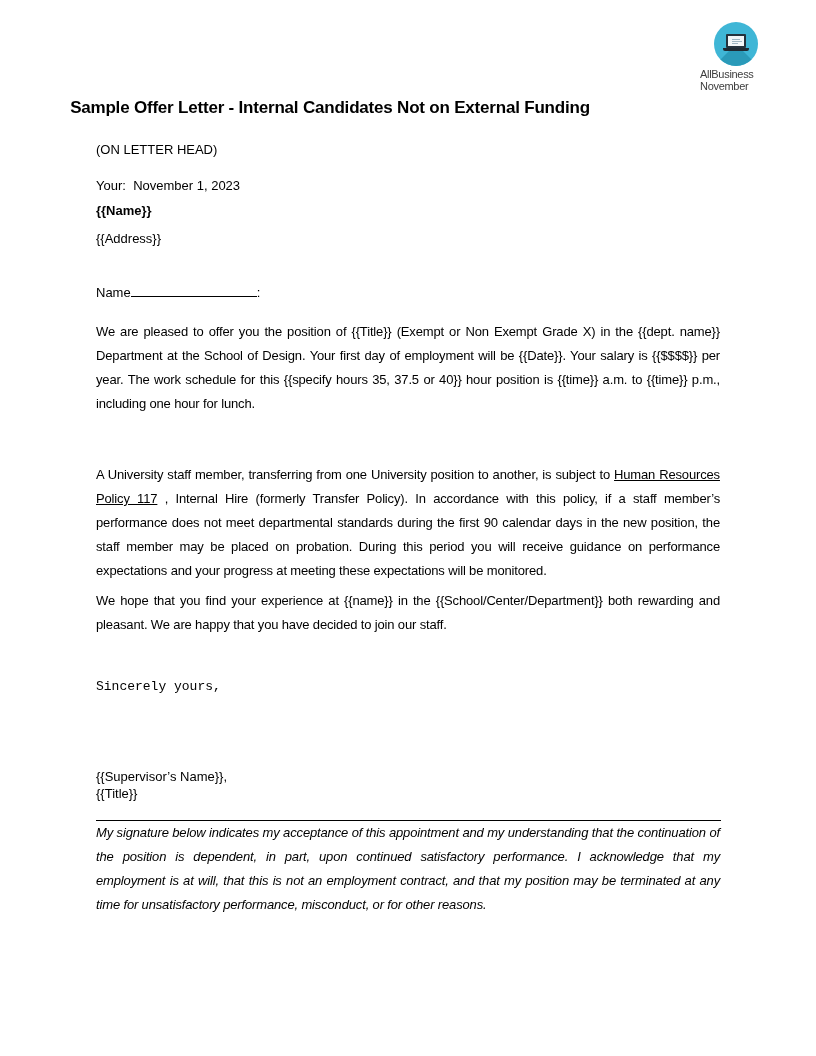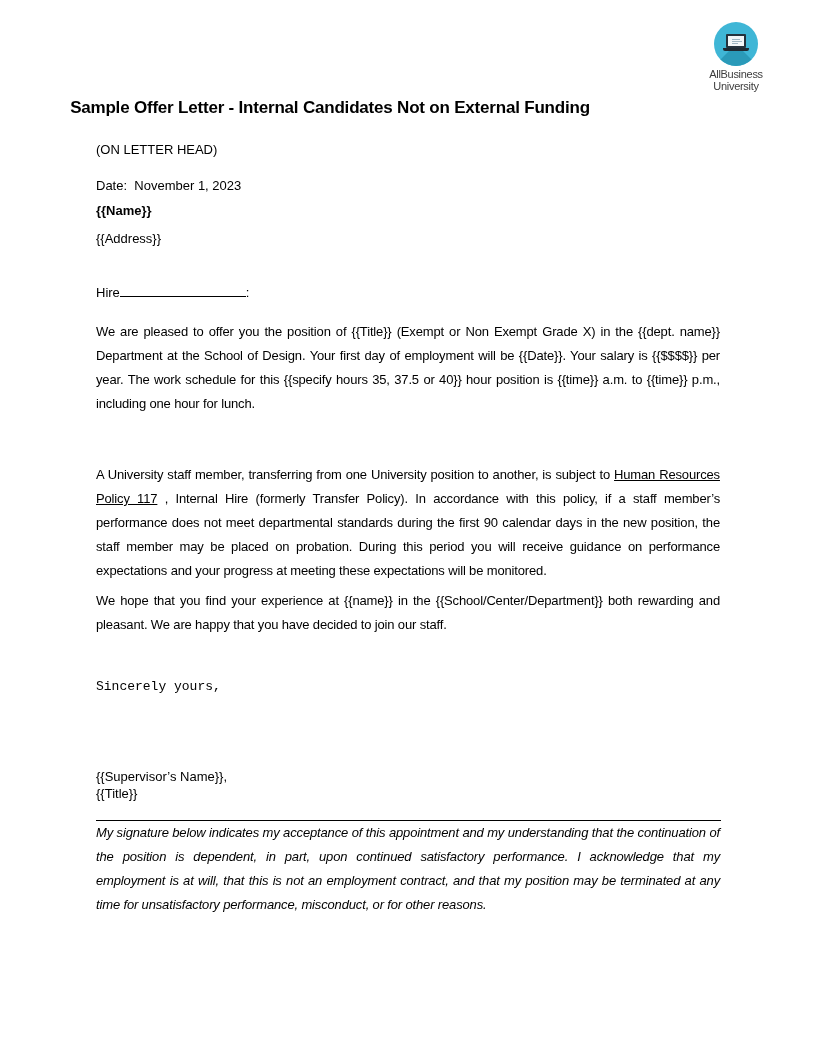--- a/index.html
+++ b/index.html
@@ -1,20 +1,20 @@
 <!DOCTYPE html>
 <html><head>
 <meta charset="utf-8">
 <style>
   html, body { margin: 0; padding: 0; background: #ffffff; }
   body { width: 816px; height: 1056px; position: relative; overflow: hidden;
          font-family: "Liberation Sans", "DejaVu Sans", sans-serif; color: #000; }
   .page { position: absolute; left: 0; top: 0; width: 816px; height: 1056px; background: #fff; }
 
-  .logo { position: absolute; left: 700px; top: 22px; width: 72px; text-align: center; }
+  .logo { position: absolute; left: 700px; top: 22px; width: 72px; }
   .logo-circle { position: relative; width: 44px; height: 44px; border-radius: 50%;
                  background: #3fb6d6; margin: 0 auto; overflow: hidden; }
   .logo-shadow { position: absolute; left: 22px; top: 22px; width: 40px; height: 40px;
                  background: #2a9ab9; transform: rotate(45deg); transform-origin: 0 0; }
   .laptop-screen { position: absolute; left: 12px; top: 12px; width: 20px; height: 14px;
                    background: #24323d; border-radius: 1px; }
   .laptop-inner { position: absolute; left: 2px; top: 2px; width: 16px; height: 10px; background: #f2f6f8; }
   .laptop-line { position: absolute; left: 4px; height: 1px; background: #9fb6c3; }
   .laptop-base { position: absolute; left: 9px; top: 26px; width: 26px; height: 3px;
                  background: #1f2a33; border-radius: 0 0 2px 2px; }
@@ -45,38 +45,38 @@
         <div class="laptop-inner">
           <div class="laptop-line" style="top:3px;width:8px;"></div>
           <div class="laptop-line" style="top:5px;width:10px;"></div>
           <div class="laptop-line" style="top:7px;width:6px;"></div>
         </div>
       </div>
       <div class="laptop-base"></div>
     </div>
     <div class="logo-text">
       <div>AllBusiness</div>
-      <div>University</div>
+      <div>November</div>
     </div>
   </div>
 
   <div class="title">Sample Offer Letter - Internal Candidates Not on External Funding</div>
 
   <div class="txt" style="top:141px;">(ON LETTER HEAD)</div>
 
   <div class="txt" style="top:177px;">
-    <span>Date:</span>&nbsp;
+    <span>Your:</span>&nbsp;
     <span>November 1, 2023</span>
   </div>
 
   <div class="txt" style="top:202px;font-weight:bold;">{{Name}}</div>
   <div class="txt" style="top:230px;">{{Address}}</div>
 
   <div class="txt" style="top:284px;">
-    <span>Hire</span><span class="blank"></span><span>:</span>
+    <span>Name</span><span class="blank"></span><span>:</span>
   </div>
 
   <div class="para" style="top:320px;">We are pleased to offer you the position of {{Title}} (Exempt or Non Exempt Grade X) in the {{dept. name}} Department at the School of Design. Your first day of employment will be {{Date}}. Your salary is {{$$$$}} per year. The work schedule for this {{specify hours 35, 37.5 or 40}} hour position is {{time}} a.m. to {{time}} p.m., including one hour for lunch.</div>
 
 
   <div class="para" style="top:463px;"><span>A University staff member, transferring from one University position to another, is subject to </span><span class="link">Human Resources Policy 117</span><span> , Internal Hire (formerly Transfer Policy). In accordance with this policy, if a staff member’s performance does not meet departmental standards during the first 90 calendar days in the new position, the staff member may be placed on probation.  During this period you will receive guidance on performance expectations and your progress at meeting these expectations will be monitored.</span></div>
 
   <div class="para" style="top:589px;">We hope that you find your experience at {{name}} in the {{School/Center/Department}} both rewarding and pleasant. We are happy that you have decided to join our staff.</div>
 
   <div class="txt" style="top:678px;font-family:Liberation Mono, monospace;">Sincerely yours,</div>

